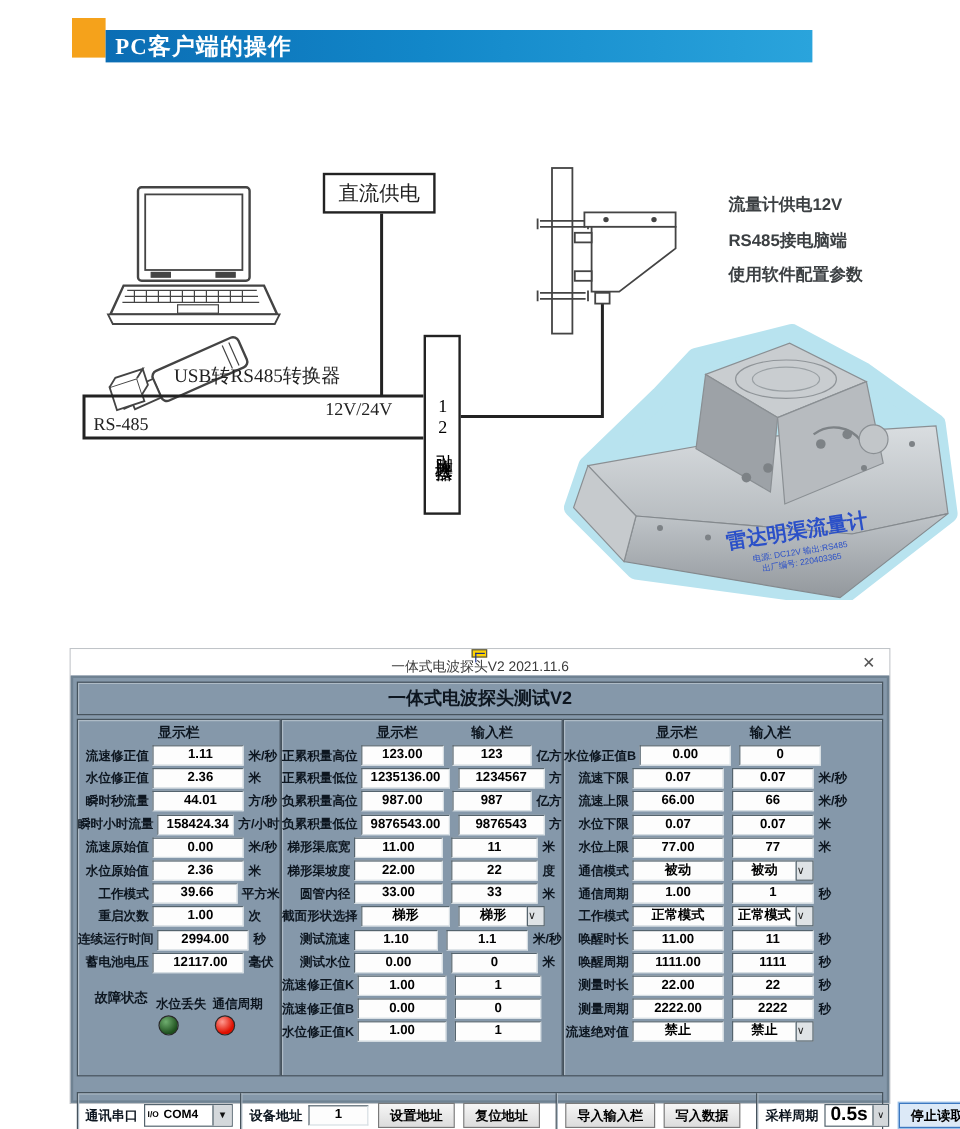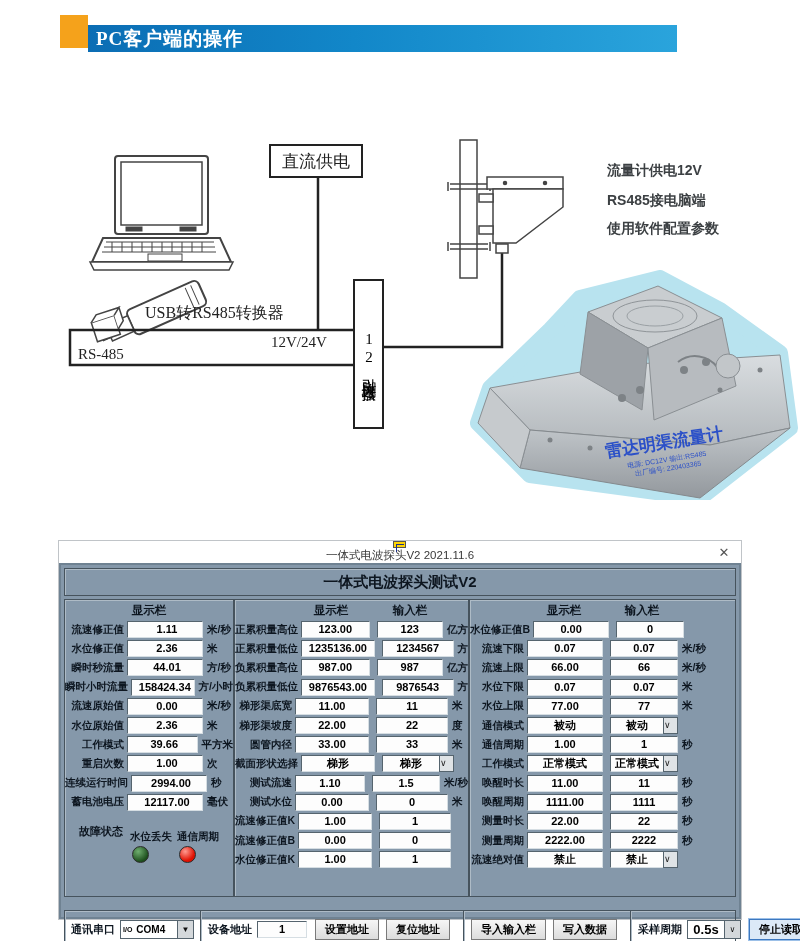--- a/index.html
+++ b/index.html
@@ -376,21 +376,21 @@
                 <span class="box">梯形</span>
                 <span class="dd" style="display: flex;">∨</span>
               </span>
               <span class="unit"></span>
             </div>
 
             <div class="row">
               <span class="lbl">测试流速</span>
               <span class="box disp">1.10</span>
               <span class="inwrap">
-                <span class="box">1.5</span>
+                <span class="box">1.1</span>
 
               </span>
               <span class="unit">米/秒</span>
             </div>
 
             <div class="row">
               <span class="lbl">测试水位</span>
               <span class="box disp">0.00</span>
               <span class="inwrap">
                 <span class="box">0</span>
@@ -590,20 +590,20 @@
       </div>
       <div class="bsep"></div>
       <div class="bgroup">
         <span class="btn">导入输入栏</span>
         <span class="btn">写入数据</span>
       </div>
       <div class="bsep"></div>
       <div class="bgroup">
         <span class="blab">采样周期</span>
         <span class="combo" style="width:52px;margin-right:8px">
-          <span class="cv" style="flex:1;justify-content:center;font-size:13px">0.5s</span>
+          <span class="cv" style="flex:1;justify-content:center;font-size:16px">0.5s</span>
           <span class="ca">∨</span>
         </span>
         <span class="btn primary">停止读取</span>
       </div>
     </div>
   </div>
 </div>
 
 </body></html>

